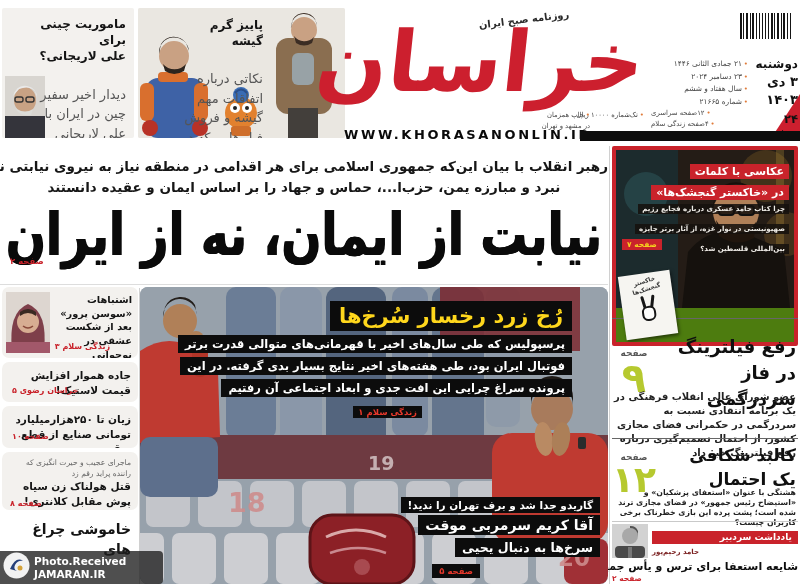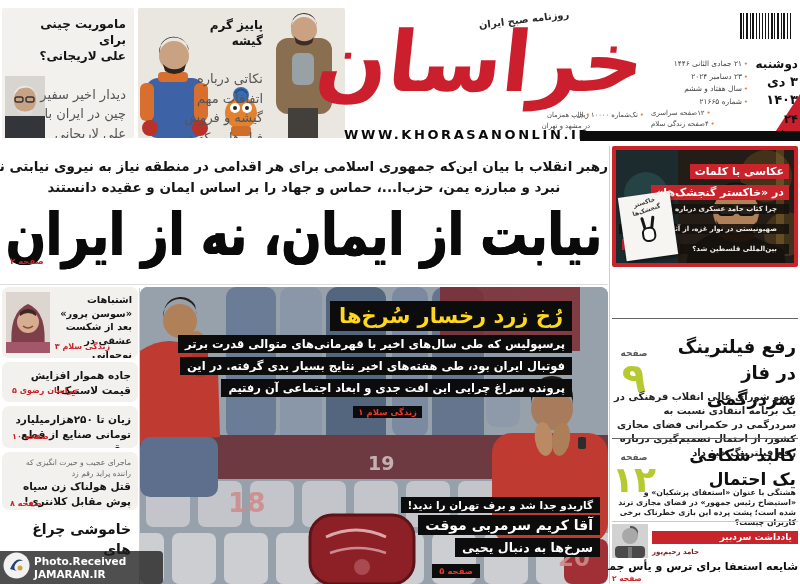--- a/index.html
+++ b/index.html
@@ -45,28 +45,28 @@
 .k1{top:15px}.k2{top:36px}
 .hl{position:absolute;left:0;right:0;top:57px;text-align:center;font-size:47px;font-weight:bold;color:#0a0a0a;
   white-space:nowrap;transform:scaleY(1.25);transform-origin:top center;
   text-shadow:.6px 0 #0a0a0a,-.6px 0 #0a0a0a}
 .lead-page{position:absolute;left:10px;bottom:18px;font-size:8.5px;font-weight:bold;color:#c9232b}
 .vline{position:absolute;width:1px;background:#d0d0d0}
 #vl1{left:139px;top:288px;height:296px}
 #vl2{left:609px;top:146px;height:438px}
 #hl1{position:absolute;left:0;top:284px;width:608px;height:1px;background:#ddd}
 
-.photobox{position:absolute;left:612px;top:146px;width:186px;height:121px;border:4px solid #c9232b;
+.photobox{position:absolute;left:612px;top:146px;width:186px;height:200px;border:4px solid #c9232b;
   background:#4d7c0f;border-radius:2px;overflow:hidden}
 .pbt{position:absolute;top:10px;right:5px;text-align:right;z-index:2}
 .pbt div{margin-bottom:2px}
 .pbt span{background:#c9232b;color:#fff;font-size:11px;font-weight:bold;padding:1px 5px;display:inline-block}
 .pbb{position:absolute;top:46px;right:5px;text-align:right;z-index:2}
 .pbb div{margin-bottom:1px}
-.pbb span{background:rgba(22,17,14,.88);color:#f0ede8;font-size:7px;font-weight:bold;padding:1px 12px;display:inline-block}
+.pbb span{background:rgba(22,17,14,.88);color:#f0ede8;font-size:7px;font-weight:bold;padding:1px 4px;display:inline-block}
 .pb-page{position:absolute;top:82px;left:6px;z-index:2}
 .pb-page span{background:#c9232b;color:#f6d41f;font-size:7.5px;font-weight:bold;padding:1px 5px;display:inline-block}
 .book{position:absolute;left:6px;bottom:5px;width:52px;height:64px;background:#f6f5f1;
   transform:rotate(-8deg);box-shadow:1px 2px 4px rgba(0,0,0,.55);z-index:2;text-align:center}
 .book .bt{font-size:6px;font-weight:bold;color:#333;line-height:1.3;margin-top:4px;transform:rotate(-10deg)}
 .rrline{position:absolute;left:612px;width:186px;height:1px;background:#666}
 #rrl1{top:318px}#rrl2{top:438px}#rrl3{top:521px;background:#c9c9c9}
 .st-title{position:absolute;left:664px;width:132px;text-align:right;font-weight:bold;line-height:1.45;color:#101010}
 #st1{top:334px;font-size:18px}
 #st2{top:444px;font-size:17px;line-height:1.4}

